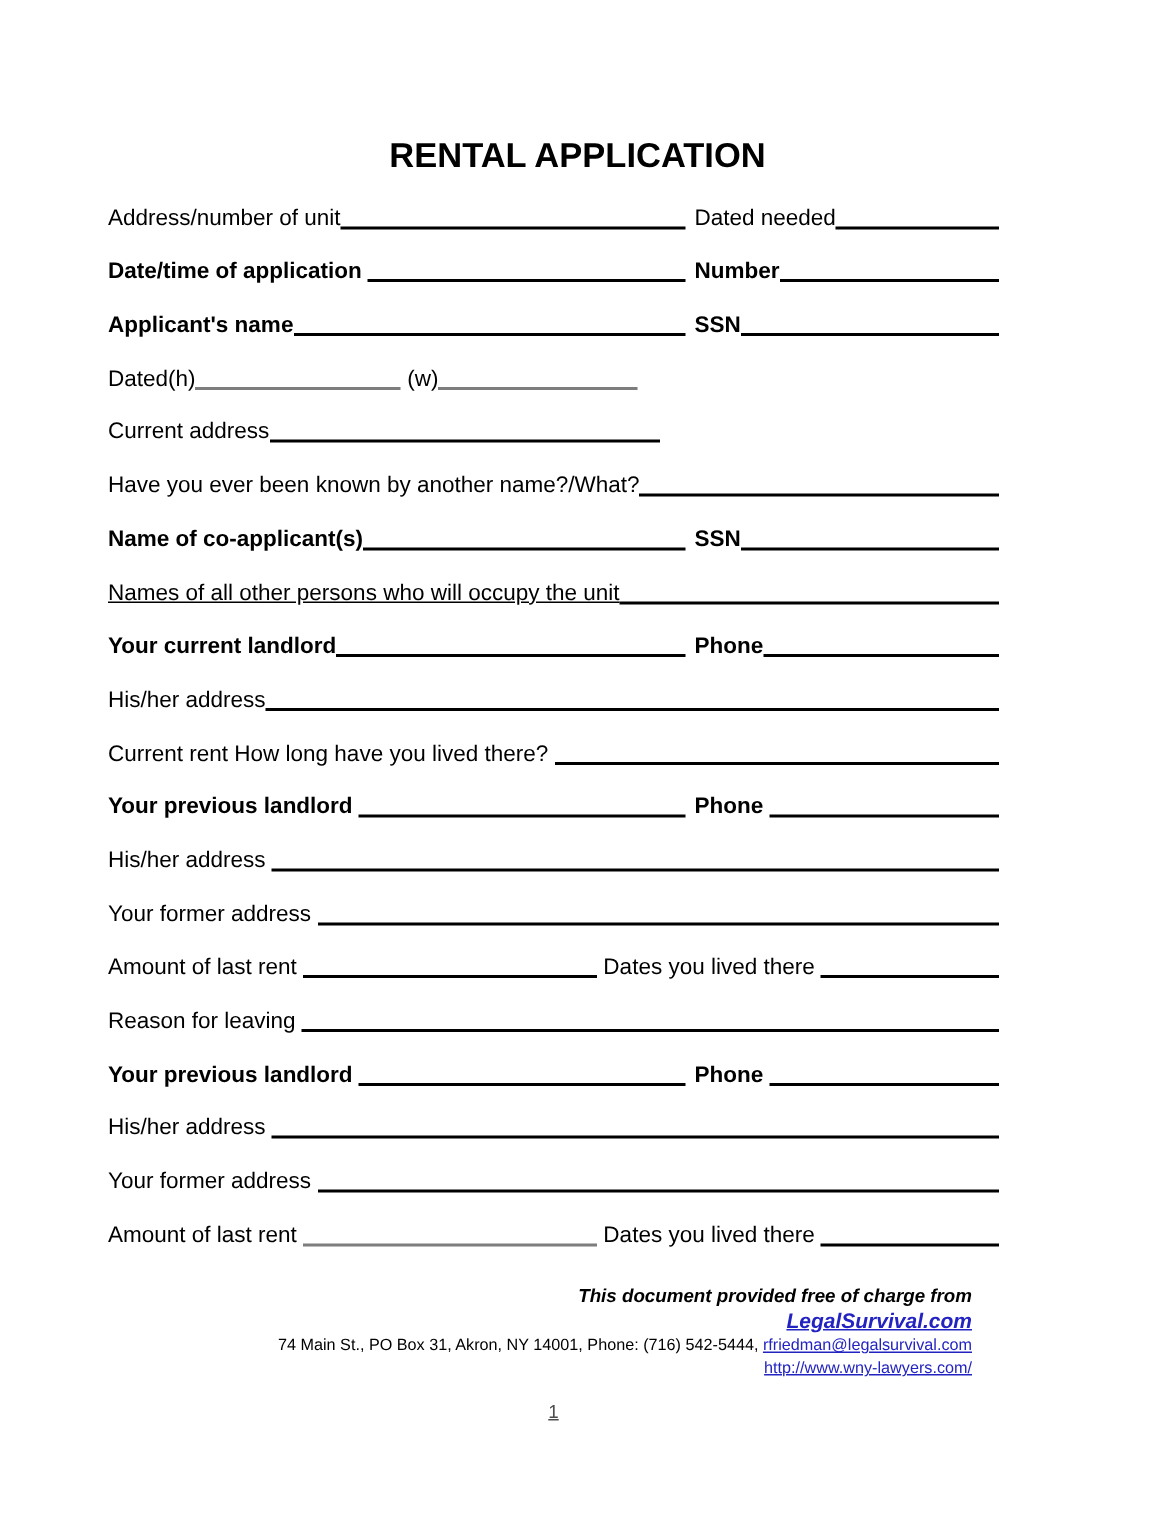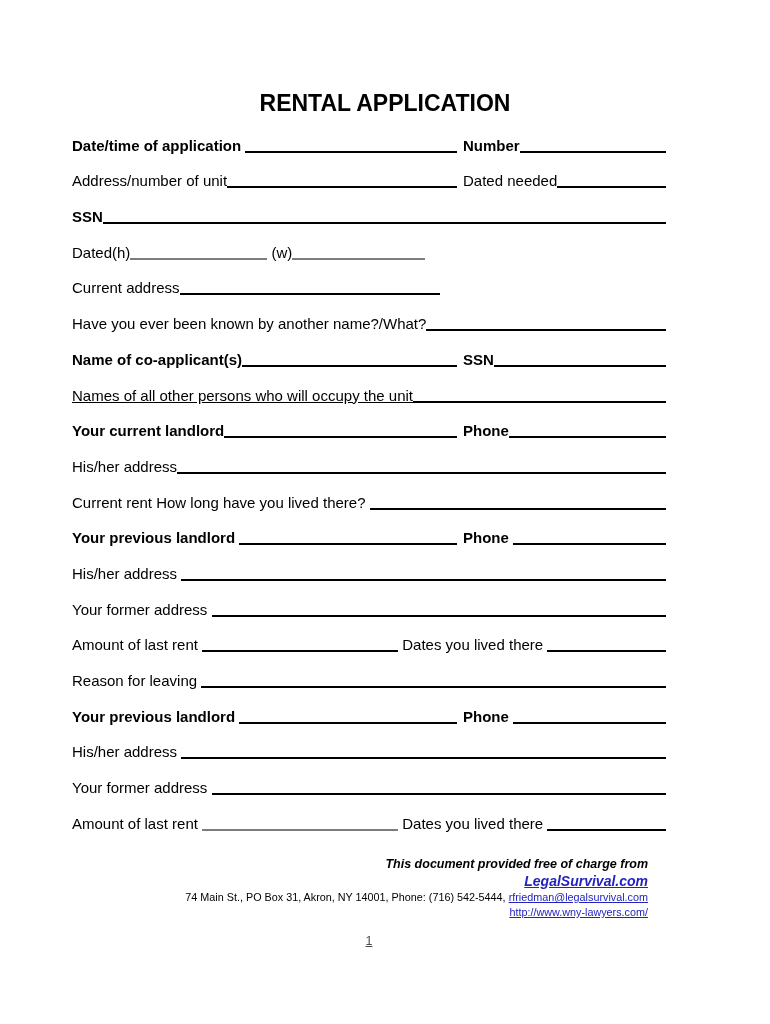--- a/index.html
+++ b/index.html
@@ -33,39 +33,43 @@
 </head>
 <body>
 
 <div class="page">
 
   <h1 class="title">RENTAL APPLICATION</h1>
 
   <div class="rows">
       <div class="row">
         <div class="col" style="flex: 0 0 391px; width: 391px;">
+          <span class="lbl">Address/number of unit</span>
+          <span class="bl flex" style="margin-right: 6px;"></span>
+        </div>
+        <div class="col" style="flex: 1 1 auto;">
+          <span class="lbl">Dated needed</span>
+          <span class="bl flex"></span>
+        </div>
+      </div>
+      <div class="row">
+        <div class="col" style="flex: 0 0 391px; width: 391px;">
           <span class="lbl b">Date/time of application </span>
           <span class="bl flex" style="margin-right: 6px;"></span>
         </div>
         <div class="col" style="flex: 1 1 auto;">
           <span class="lbl b">Number</span>
           <span class="bl flex"></span>
         </div>
       </div>
       <div class="row">
         <div class="col" style="flex: 0 0 391px; width: 391px;">
-          <span class="lbl">Address/number of unit</span>
-          <span class="bl flex" style="margin-right: 6px;"></span>
-        </div>
-        <div class="col" style="flex: 1 1 auto;">
-          <span class="lbl">Dated needed</span>
-          <span class="bl flex"></span>
-        </div>
-      </div>
-      <div class="row">
+          <span class="lbl b">Applicant's name</span>
+          <span class="bl flex" style="margin-right: 6px;"></span>
+        </div>
         <div class="col" style="flex: 1 1 auto;">
           <span class="lbl b">SSN</span>
           <span class="bl flex"></span>
         </div>
       </div>
       <div class="row">
         <div class="col" style="flex: 1 1 auto;">
           <span class="lbl">Dated(h)</span>
           <span class="bl gray" style="width: 137px; border-bottom-color: rgb(125, 125, 125);"></span>
           <span class="lbl"> (w)</span>

